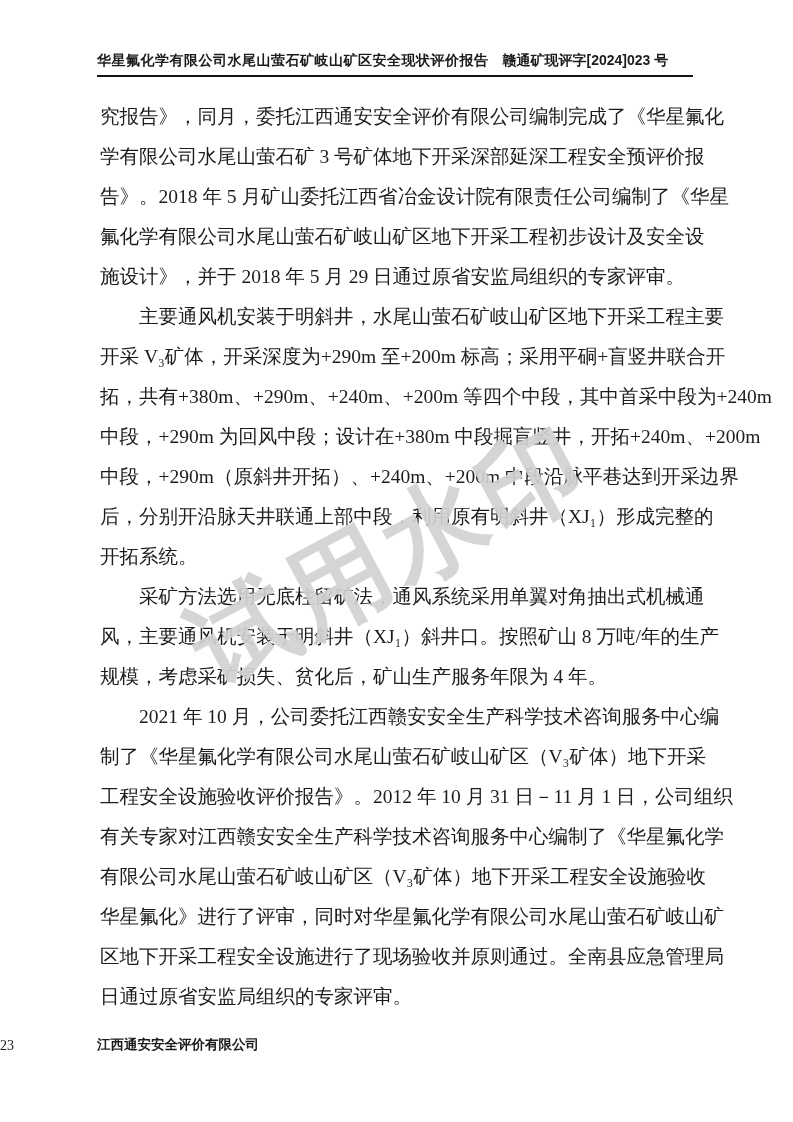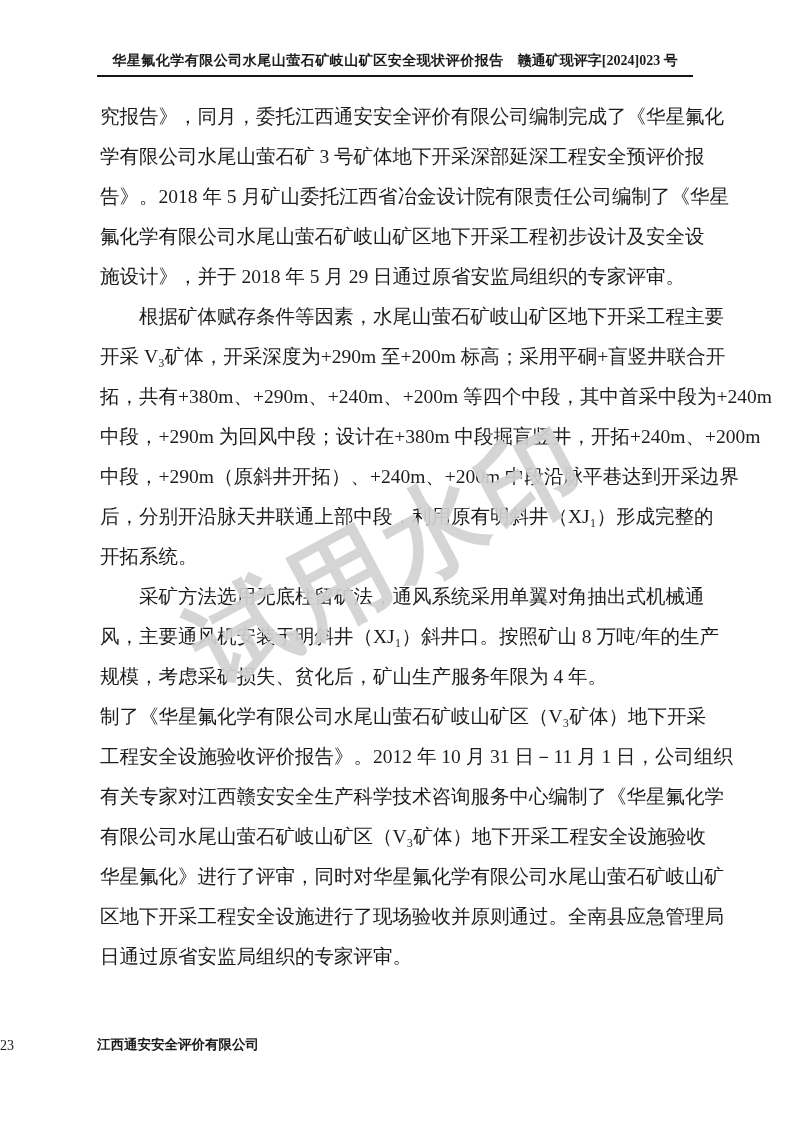--- a/index.html
+++ b/index.html
@@ -9,24 +9,24 @@
     background:#ffffff;
     overflow:hidden;
     font-family:"Liberation Serif","DejaVu Serif",serif;
     color:#1c1c1c;
     margin:0 auto;
   }
   
   .header{
     position:absolute;
     left:97px;width:596px;top:52px;
-    display:flex;justify-content:center;align-items:flex-end;
+    display:flex;justify-content:flex-start;align-items:flex-end;
     padding-bottom:5px;
     border-bottom:2px solid #161616;
-    font-family:Liberation Serif, serif;
+    font-family:Liberation Sans, sans-serif;
   }
   .header-left{font-size:14px;font-weight:bold;letter-spacing:0.5px;}
   .header-right{font-size:14px;font-weight:bold;white-space:nowrap;margin-left:14px;}
   
   .body-text{
     position:absolute;
     left:100px;top:97px;width:593px;
     z-index:1;
   }
   .line{
@@ -79,30 +79,31 @@
     <span class="header-right">赣通矿现评字[2024]023 号</span>
   </div>
 
   <div class="body-text">
 
   <div class="line">究报告》，同月，委托江西通安安全评价有限公司编制完成了《华星氟化</div>
       <div class="line">学有限公司水尾山萤石矿 3 号矿体地下开采深部延深工程安全预评价报</div>
       <div class="line">告》。2018 年 5 月矿山委托江西省冶金设计院有限责任公司编制了《华星</div>
       <div class="line">氟化学有限公司水尾山萤石矿岐山矿区地下开采工程初步设计及安全设</div>
       <div class="line end">施设计》，并于 2018 年 5 月 29 日通过原省安监局组织的专家评审。</div>
-      <div class="line indent">根据矿体赋存条件等因素，水尾山萤石矿岐山矿区地下开采工程主要</div>
+      <div class="line indent">主要通风机安装于明斜井，水尾山萤石矿岐山矿区地下开采工程主要</div>
       <div class="line">开采 V₃矿体，开采深度为+290m 至+200m 标高；采用平硐+盲竖井联合开</div>
       <div class="line">拓，共有+380m、+290m、+240m、+200m 等四个中段，其中首采中段为+240m</div>
       <div class="line">中段，+290m 为回风中段；设计在+380m 中段掘盲竖井，开拓+240m、+200m</div>
       <div class="line">中段，+290m（原斜井开拓）、+240m、+200m 中段沿脉平巷达到开采边界</div>
       <div class="line">后，分别开沿脉天井联通上部中段，利用原有明斜井（XJ₁）形成完整的</div>
       <div class="line end">开拓系统。</div>
       <div class="line indent">采矿方法选用无底柱留矿法，通风系统采用单翼对角抽出式机械通</div>
       <div class="line">风，主要通风机安装于明斜井（XJ₁）斜井口。按照矿山 8 万吨/年的生产</div>
       <div class="line end">规模，考虑采矿损失、贫化后，矿山生产服务年限为 4 年。</div>
+      <div class="line indent">2021 年 10 月，公司委托江西赣安安全生产科学技术咨询服务中心编</div>
       <div class="line">制了《华星氟化学有限公司水尾山萤石矿岐山矿区（V₃矿体）地下开采</div>
       <div class="line">工程安全设施验收评价报告》。2012 年 10 月 31 日－11 月 1 日，公司组织</div>
       <div class="line">有关专家对江西赣安安全生产科学技术咨询服务中心编制了《华星氟化学</div>
       <div class="line">有限公司水尾山萤石矿岐山矿区（V₃矿体）地下开采工程安全设施验收</div>
       <div class="line">华星氟化》进行了评审，同时对华星氟化学有限公司水尾山萤石矿岐山矿</div>
       <div class="line">区地下开采工程安全设施进行了现场验收并原则通过。全南县应急管理局</div>
       <div class="line end">日通过原省安监局组织的专家评审。</div>
     </div>
 
   <div class="watermark">试用水印</div>

